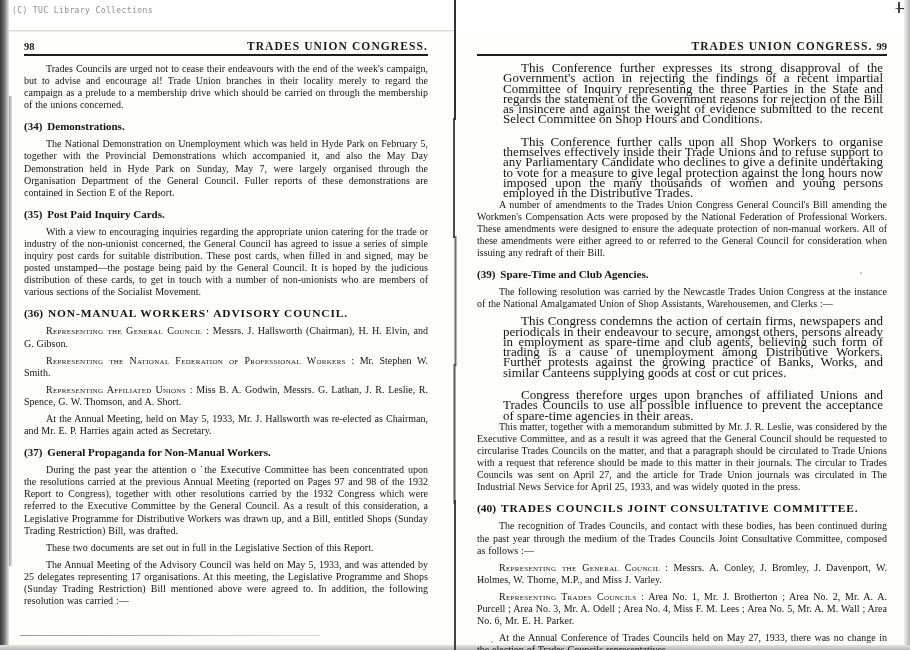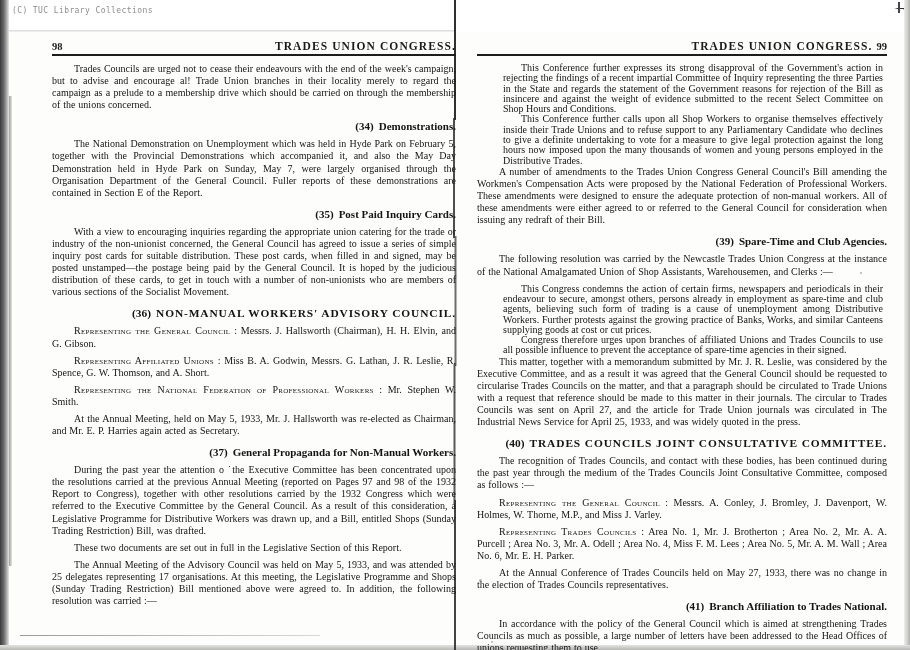--- a/index.html
+++ b/index.html
@@ -85,21 +85,21 @@
   }
 
   
   .col {
     position: absolute;
     color: #141414;
     text-align: justify;
     -webkit-hyphens: none;
     hyphens: none;
   }
-  .col-left  { left: 52px;  top: 40px; width: 404px; }
+  .col-left  { left: 24px;  top: 40px; width: 404px; }
   .col-right { left: 477px; top: 40px; width: 410px; }
 
   .runhead {
     display: flex;
     align-items: baseline;
     font-size: 11.5px;
     letter-spacing: 1.1px;
     font-weight: 700;
     color: #1a1a1a;
     margin-bottom: 2px;
@@ -119,21 +119,21 @@
     margin: 0 0 0 0;
     font-size: 10px;
     line-height: 12.1px;
     text-indent: 22px;
     word-spacing: .4px;
   }
   p.body + p.body { margin-top: 5px; }
 
   h2.section {
     margin: 9px 0 5px 0;
-    text-align: right;
+    text-align: left;
     font-size: 11px;
     font-weight: 700;
     line-height: 13px;
   }
   h2.section.caps {
     letter-spacing: .9px;
     font-size: 11.4px;
   }
   h2.section .num { letter-spacing: 0; margin-right: 5px; }
 
@@ -144,26 +144,26 @@
   }
 
   
   .quote {
     margin: 6px 0 0 0;
     padding-left: 26px;
     padding-right: 4px;
   }
   .quote p {
     margin: 0;
-    font-size: 10px;
+    font-size: 13px;
     line-height: 10.3px;
     text-indent: 18px;
     text-align: justify;
   }
-  .quote p + p { margin-top: 0; font-family: Liberation Serif, serif; }
+  .quote p + p { margin-top: 12px; font-family: Liberation Serif, serif; }
 
   .rule-bottom {
     position: absolute;
     left: 20px;
     bottom: 14px;
     width: 300px;
     height: 1px;
     background: linear-gradient(90deg,#9a9a96,#d9d9d5);
   }
 
@@ -205,22 +205,22 @@
     </div>
     <div class="rule"></div>
     <div id="left-body">
         <p class="body">Trades Councils are urged not to cease their endeavours with the end of the week's campaign, but to advise and encourage al! Trade Union branches in their locality merely to regard the campaign as a prelude to a membership drive which should be carried on through the membership of the unions concerned.</p>
         <h2 class="section"><span class="num">(34)</span><span>Demonstrations.</span></h2>
         <p class="body">The National Demonstration on Unemployment which was held in Hyde Park on February 5, together with the Provincial Demonstrations which accompanied it, and also the May Day Demonstration held in Hyde Park on Sunday, May 7, were largely organised through the Organisation Department of the General Council. Fuller reports of these demonstrations are contained in Section E of the Report.</p>
         <h2 class="section"><span class="num">(35)</span><span>Post Paid Inquiry Cards.</span></h2>
         <p class="body">With a view to encouraging inquiries regarding the appropriate union catering for the trade or industry of the non-unionist concerned, the General Council has agreed to issue a series of simple inquiry post cards for suitable distribution. These post cards, when filled in and signed, may be posted unstamped—the postage being paid by the General Council. It is hoped by the judicious distribution of these cards, to get in touch with a number of non-unionists who are members of various sections of the Socialist Movement.</p>
         <h2 class="section caps"><span class="num">(36)</span><span>NON-MANUAL WORKERS' ADVISORY COUNCIL.</span></h2>
         <p class="body"><span class="sc">Representing the General Council</span><span> : Messrs. J. Hallsworth (Chairman), H. H. Elvin, and G. Gibson.</span></p>
+        <p class="body"><span class="sc">Representing the National Federation of Professional Workers</span><span> : Mr. Stephen W. Smith.</span></p>
         <p class="body"><span class="sc">Representing Affiliated Unions</span><span> : Miss B. A. Godwin, Messrs. G. Lathan, J. R. Leslie, R. Spence, G. W. Thomson, and A. Short.</span></p>
-        <p class="body"><span class="sc">Representing the National Federation of Professional Workers</span><span> : Mr. Stephen W. Smith.</span></p>
         <p class="body">At the Annual Meeting, held on May 5, 1933, Mr. J. Hallsworth was re-elected as Chairman, and Mr. E. P. Harries again acted as Secretary.</p>
         <h2 class="section"><span class="num">(37)</span><span>General Propaganda for Non-Manual Workers.</span></h2>
         <p class="body">During the past year the attention o ˙the Executive Committee has been concentrated upon the resolutions carried at the previous Annual Meeting (reported on Pages 97 and 98 of the 1932 Report to Congress), together with other resolutions carried by the 1932 Congress which were referred to the Executive Committee by the General Council. As a result of this consideration, a Legislative Programme for Distributive Workers was drawn up, and a Bill, entitled Shops (Sunday Trading Restriction) Bill, was drafted.</p>
         <p class="body">These two documents are set out in full in the Legislative Section of this Report.</p>
         <p class="body">The Annual Meeting of the Advisory Council was held on May 5, 1933, and was attended by 25 delegates representing 17 organisations. At this meeting, the Legislative Programme and Shops (Sunday Trading Restriction) Bill mentioned above were agreed to. In addition, the following resolution was carried :—</p>
       </div>
   </div>
 
   <div class="col col-right">
     <div class="runhead right">
@@ -231,21 +231,21 @@
     <div id="right-body">
         <blockquote class="quote">
           <p>This Conference further expresses its strong disapproval of the Government's action in rejecting the findings of a recent impartial Committee of Inquiry representing the three Parties in the State and regards the statement of the Government reasons for rejection of the Bill as insincere and against the weight of evidence submitted to the recent Select Committee on Shop Hours and Conditions.</p>
           <p>This Conference further calls upon all Shop Workers to organise themselves effectively inside their Trade Unions and to refuse support to any Parliamentary Candidate who declines to give a definite undertaking to vote for a measure to give legal protection against the long hours now imposed upon the many thousands of women and young persons employed in the Distributive Trades.</p>
         </blockquote>
         <p class="body">A number of amendments to the Trades Union Congress General Council's Bill amending the Workmen's Compensation Acts were proposed by the National Federation of Professional Workers. These amendments were designed to ensure the adequate protection of non-manual workers. All of these amendments were either agreed to or referred to the General Council for consideration when issuing any redraft of their Bill.</p>
         <h2 class="section"><span class="num">(39)</span><span>Spare-Time and Club Agencies.</span></h2>
         <p class="body">The following resolution was carried by the Newcastle Trades Union Congress at the instance of the National Amalgamated Union of Shop Assistants, Warehousemen, and Clerks :—</p>
         <blockquote class="quote">
           <p>This Congress condemns the action of certain firms, newspapers and periodicals in their endeavour to secure, amongst others, persons already in employment as spare-time and club agents, believing such form of trading is a cause of unemployment among Distributive Workers. Further protests against the growing practice of Banks, Works, and similar Canteens supplying goods at cost or cut prices.</p>
-          <p>Congress therefore urges upon branches of affiliated Unions and Trades Councils to use all possible influence to prevent the acceptance of spare-time agencies in their signed.</p>
+          <p>Congress therefore urges upon branches of affiliated Unions and Trades Councils to use all possible influence to prevent the acceptance of spare-time agencies in their areas.</p>
         </blockquote>
         <p class="body">This matter, together with a memorandum submitted by Mr. J. R. Leslie, was considered by the Executive Committee, and as a result it was agreed that the General Council should be requested to circularise Trades Councils on the matter, and that a paragraph should be circulated to Trade Unions with a request that reference should be made to this matter in their journals. The circular to Trades Councils was sent on April 27, and the article for Trade Union journals was circulated in The Industrial News Service for April 25, 1933, and was widely quoted in the press.</p>
         <h2 class="section caps"><span class="num">(40)</span><span>TRADES COUNCILS JOINT CONSULTATIVE COMMITTEE.</span></h2>
         <p class="body">The recognition of Trades Councils, and contact with these bodies, has been continued during the past year through the medium of the Trades Councils Joint Consultative Committee, composed as follows :—</p>
         <p class="body"><span class="sc">Representing the General Council</span><span> : Messrs. A. Conley, J. Bromley, J. Davenport, W. Holmes, W. Thorne, M.P., and Miss J. Varley.</span></p>
         <p class="body"><span class="sc">Representing Trades Councils</span><span> : Area No. 1, Mr. J. Brotherton ; Area No. 2, Mr. A. A. Purcell ; Area No. 3, Mr. A. Odell ; Area No. 4, Miss F. M. Lees ; Area No. 5, Mr. A. M. Wall ; Area No. 6, Mr. E. H. Parker.</span></p>
         <p class="body">At the Annual Conference of Trades Councils held on May 27, 1933, there was no change in the election of Trades Councils representatives.</p>
         <h2 class="section"><span class="num">(41)</span><span>Branch Affiliation to Trades National.</span></h2>
         <p class="body">In accordance with the policy of the General Council which is aimed at strengthening Trades Councils as much as possible, a large number of letters have been addressed to the Head Offices of unions requesting them to use</p>
       </div>

